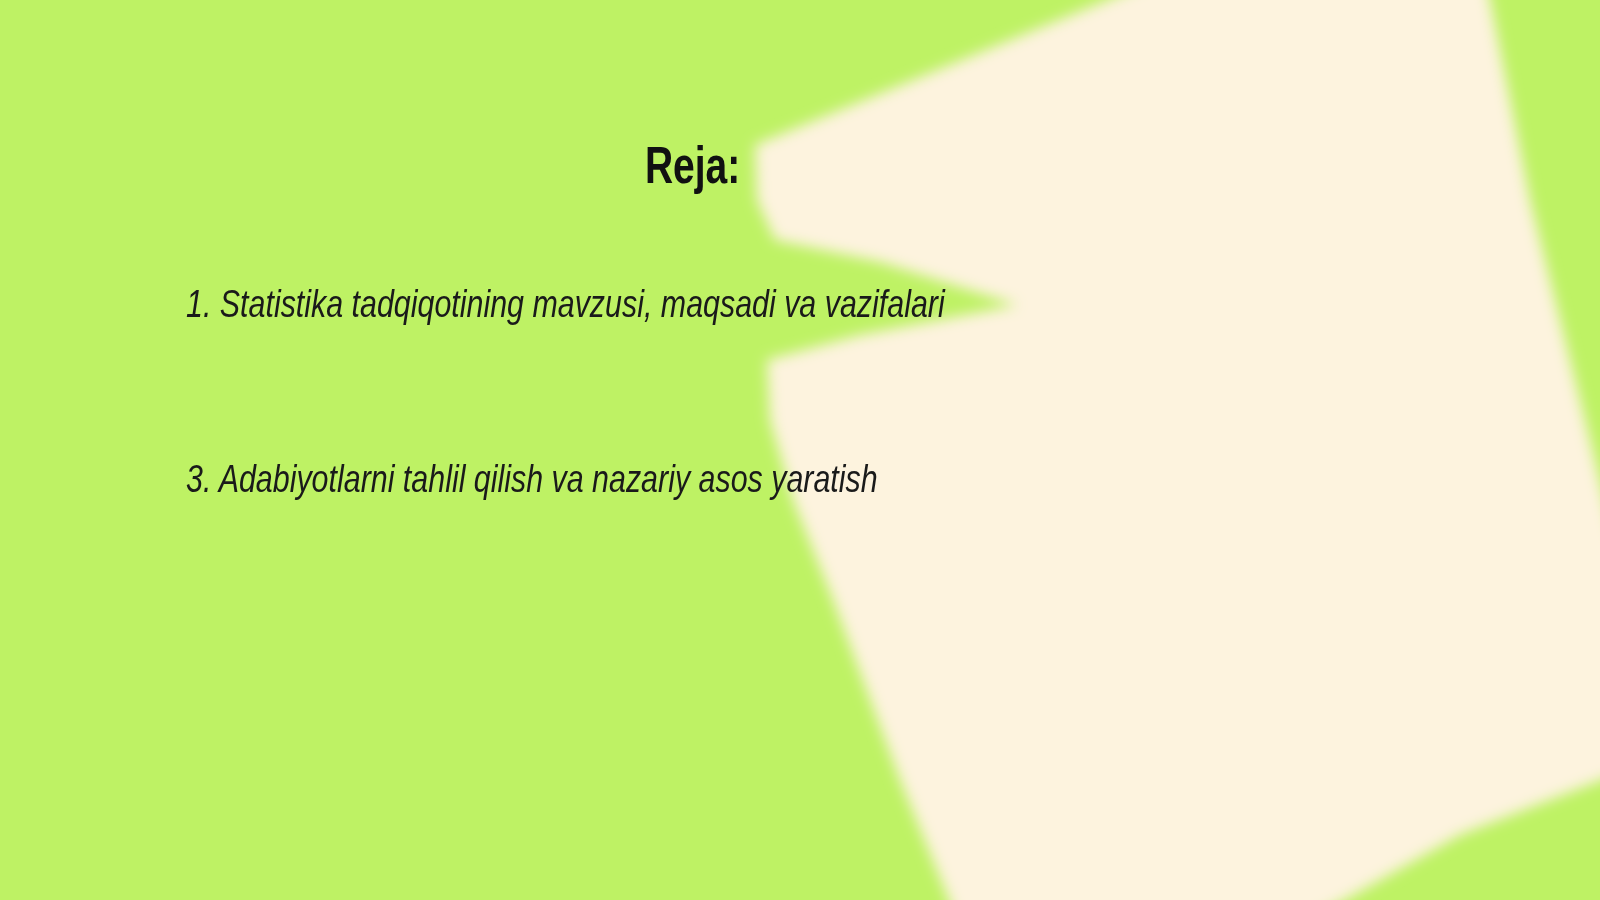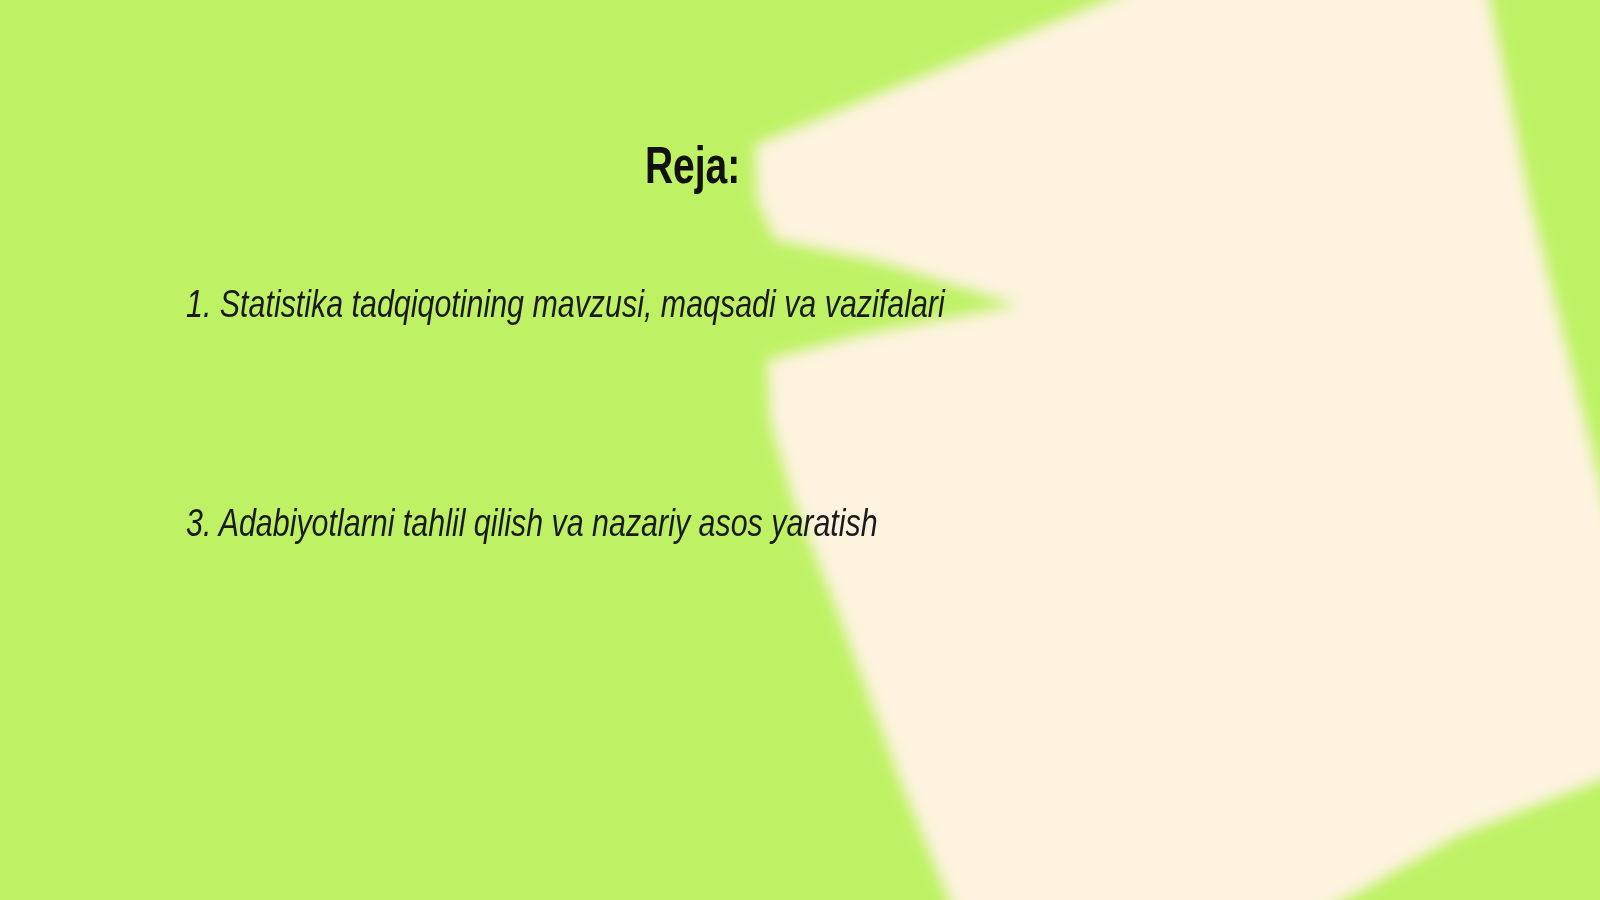--- a/index.html
+++ b/index.html
@@ -52,21 +52,21 @@
     margin-left: 24px;
   }
   .item .condense {
     display: inline-block;
     transform: scaleX(0.8);     
     transform-origin: 0 0;
     letter-spacing: 0px;
   }
   .item-1 { top: 285px; }
   .item-2 { top: 386px; }
-  .item-3 { top: 504px; }
+  .item-3 { top: 460px; }
 </style>
 </head>
 <body>
 
 <div class="slide">
 
   <svg class="paper" viewBox="0 0 1600 900" xmlns="http://www.w3.org/2000/svg" aria-hidden="true">
     <defs>
       <filter id="soft" x="-10%" y="-10%" width="120%" height="120%">
         <feGaussianBlur stdDeviation="7"></feGaussianBlur>

